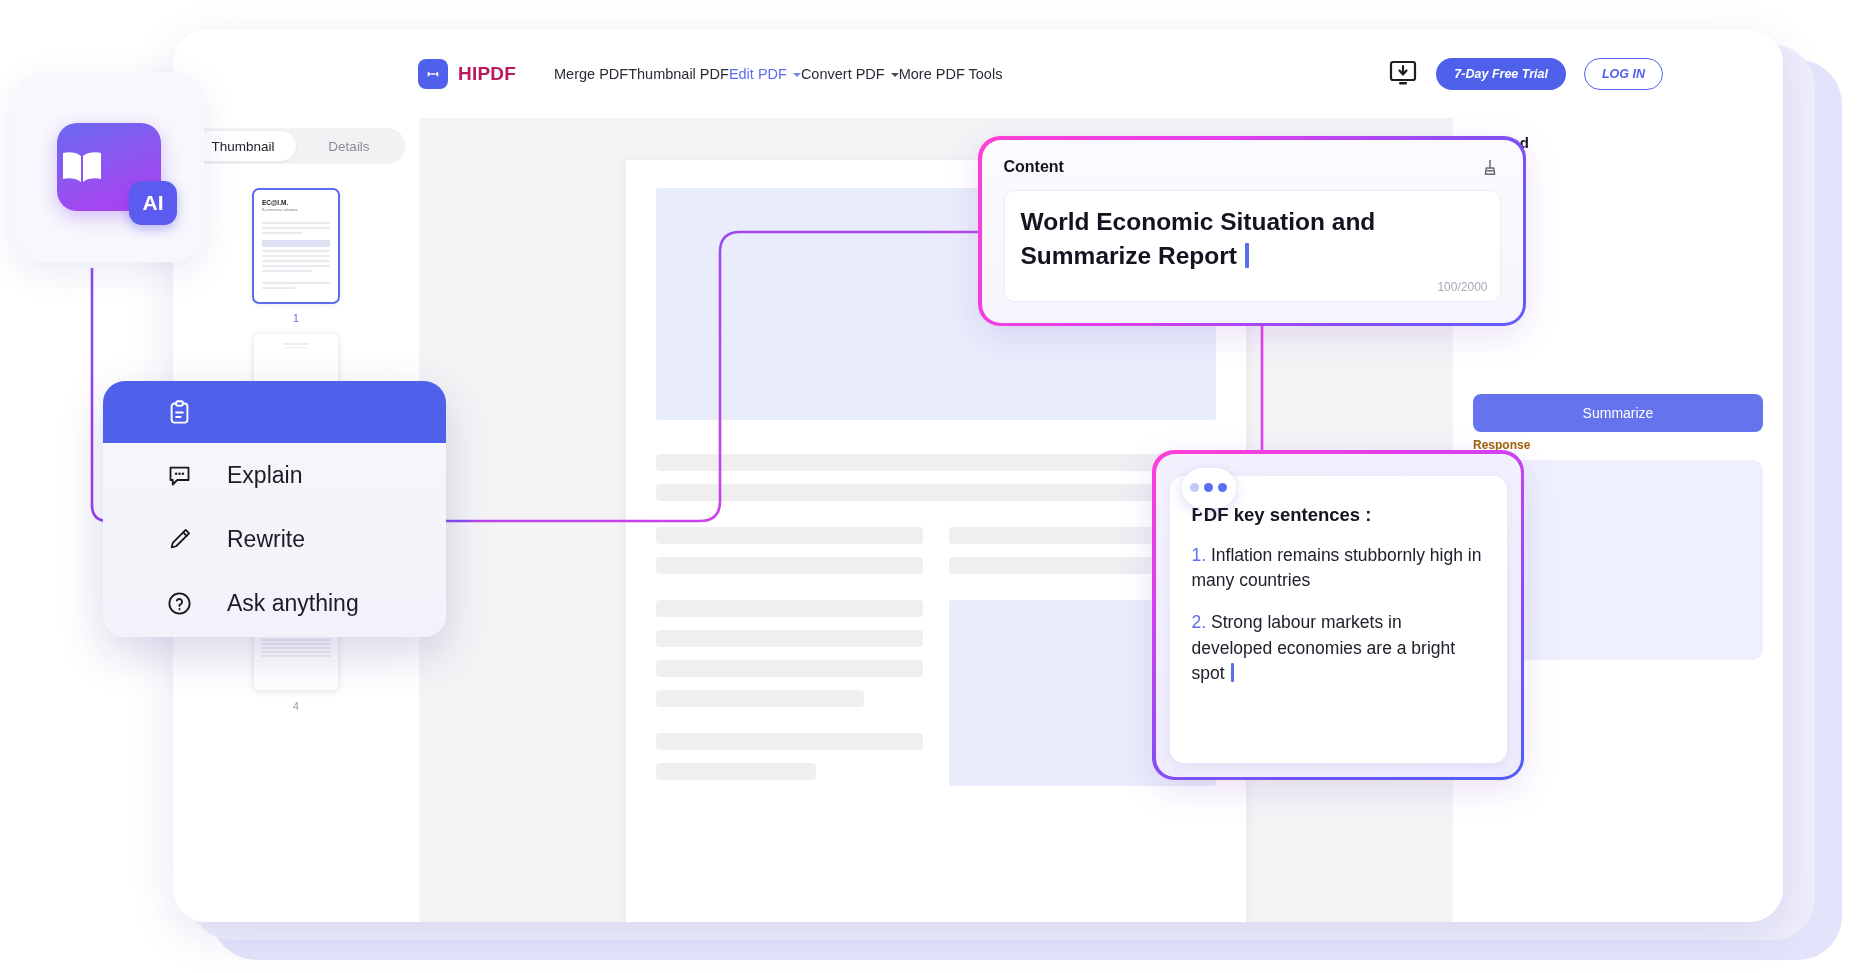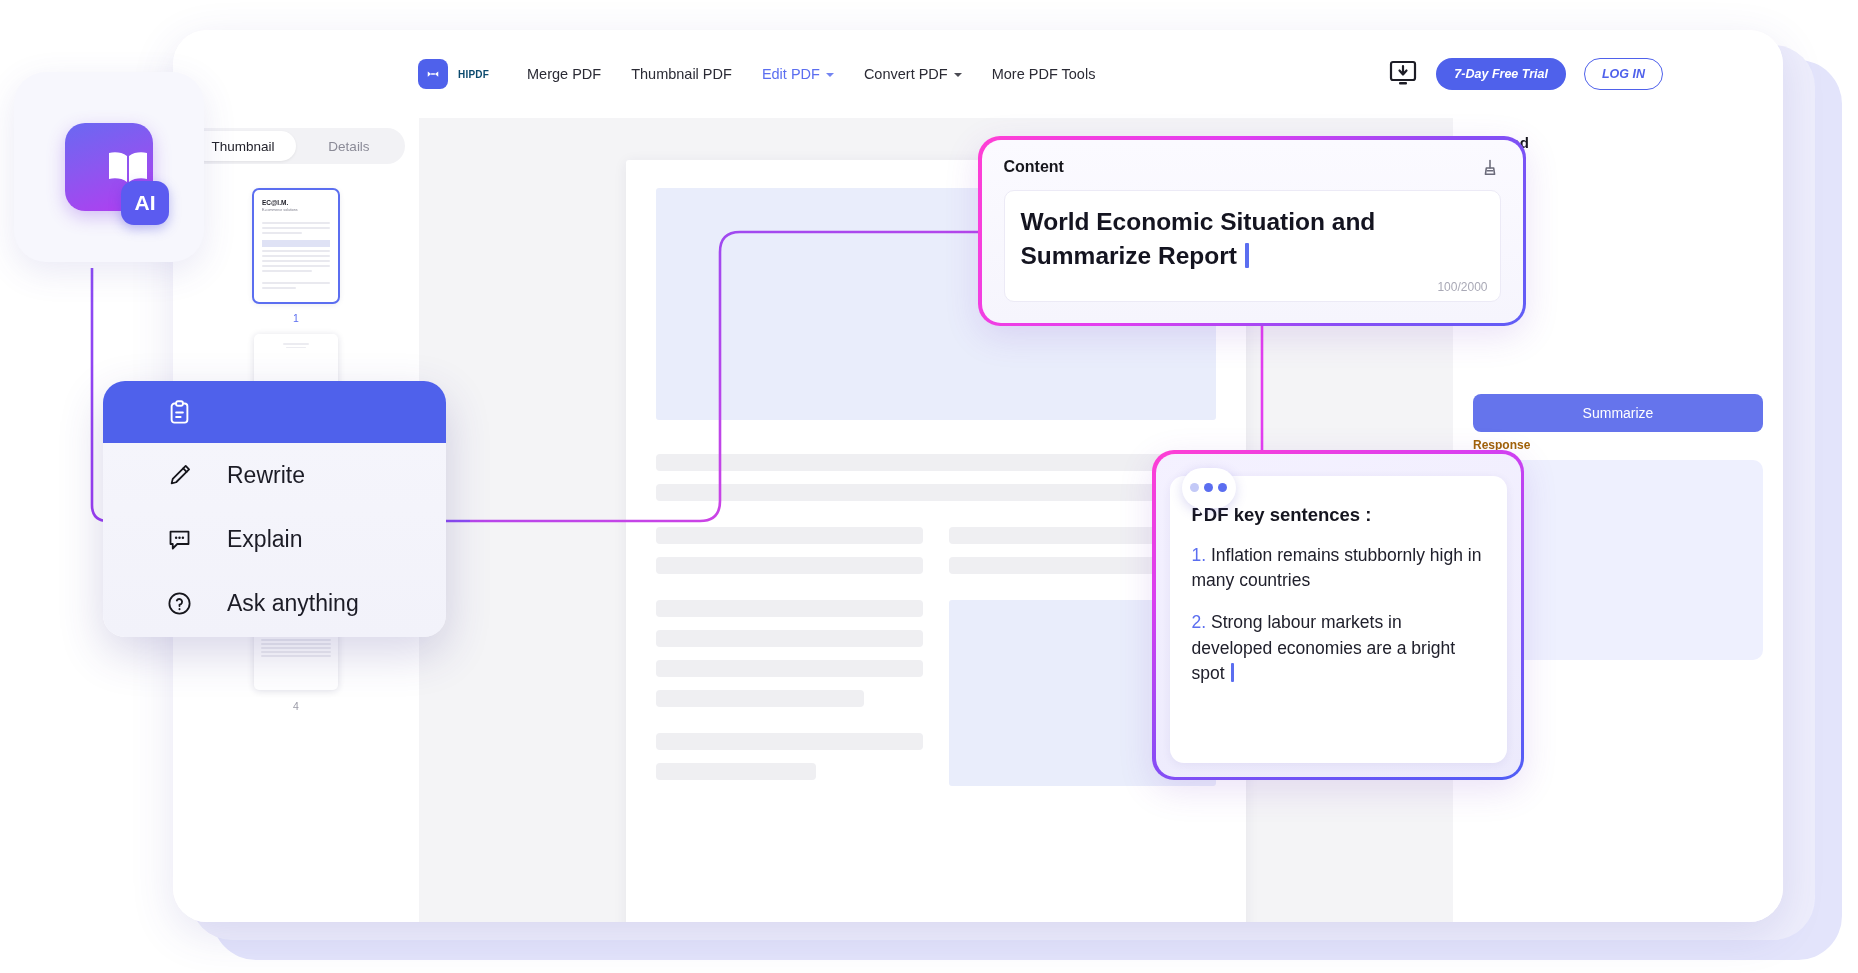--- a/index.html
+++ b/index.html
@@ -35,23 +35,23 @@
   
   .topbar {
     position: absolute; left: 0; top: 0; width: 100%; height: 88px;
     background: #ffffff; display: flex; align-items: center;
   }
   .brand { display: flex; align-items: center; gap: 10px; margin-left: 245px; }
   .brand-mark {
     width: 30px; height: 30px; border-radius: 8px; background: #4f61eb;
     display: flex; align-items: center; justify-content: center;
   }
-  .brand-name { font-size: 10px; font-weight: 700; color: #0c4a6e; letter-spacing: .2px; }
-
-  .navlinks { display: flex; align-items: center; gap: 30px; margin-left: 38px; }
+  .brand-name { font-size: 19px; font-weight: 700; color: #be185d; letter-spacing: .2px; }
+
+  .navlinks { display: flex; align-items: center; margin-left: 38px; }
   .navlink {
     font-size: 14.5px; color: #2b2b35; white-space: nowrap;
     display: flex; align-items: center; gap: 6px; cursor: pointer;
   }
   .navlink.active { color: #5b6ef0; }
   .caret {
     width: 0; height: 0; border-left: 4px solid transparent;
     border-right: 4px solid transparent; border-top: 4.5px solid currentColor;
     opacity: .85; margin-top: 2px;
   }
@@ -133,23 +133,23 @@
   svg.wires { position: absolute; left: 0; top: 0; width: 1858px; height: 973px; pointer-events: none; }
 
   
   .badge-card {
     left: 14px; top: 72px; width: 190px; height: 190px;
     background: #f7f7fd; border-radius: 32px;
     box-shadow: 0 10px 34px rgba(80,70,170,.12);
     display: flex; align-items: center; justify-content: center;
   }
   .book-tile {
-    width: 88px; height: 88px; border-radius: 20px; position: relative;
+    width: 104px; height: 88px; border-radius: 20px; position: relative;
     background: linear-gradient(160deg,#6a68f2 0%,#8b57f0 45%,#b43cf0 100%);
-    display: flex; align-items: center; justify-content: flex-end;
+    display: flex; align-items: center; justify-content: flex-start;
     box-shadow: 0 6px 18px rgba(130,60,230,.3);
   }
   .ai-chip {
     position: absolute; right: -16px; bottom: -14px; width: 48px; height: 44px;
     border-radius: 13px; background: #5b5bf0; color: #fff;
     font-size: 21px; font-weight: 700; display: flex; align-items: center; justify-content: center;
     box-shadow: 0 4px 12px rgba(70,70,220,.35);
   }
 
   
@@ -444,36 +444,36 @@
         <svg width="27" height="27" viewBox="0 0 24 24" fill="none" stroke="#fff" stroke-width="1.7" stroke-linecap="round" stroke-linejoin="round">
           <rect x="5" y="4" width="14" height="17" rx="2.5"></rect>
           <rect x="9" y="2" width="6" height="4" rx="1.6" fill="#4f61eb"></rect>
           <path d="M9 12 H15 M9 16 H13"></path>
         </svg>
       </span>
     </div>
     <div class="menu-item">
       <span class="menu-ico">
         <svg width="27" height="27" viewBox="0 0 24 24" fill="none" stroke="#16161c" stroke-width="1.6" stroke-linecap="round" stroke-linejoin="round">
-          <path d="M17.5 3.5 L20.5 6.5 L9 18 L5 19 L6 15 Z"></path>
-          <path d="M15.3 5.7 L18.3 8.7"></path>
-        </svg>
-      </span>
-      <span class="menu-label">Rewrite</span>
-    </div>
-    <div class="menu-item">
-      <span class="menu-ico">
-        <svg width="27" height="27" viewBox="0 0 24 24" fill="none" stroke="#16161c" stroke-width="1.6" stroke-linecap="round" stroke-linejoin="round">
           <path d="M4 5 H20 V16 H10 L6 20 V16 H4 Z"></path>
           <circle cx="9" cy="10.5" r="1.1" fill="#16161c" stroke="none"></circle>
           <circle cx="12" cy="10.5" r="1.1" fill="#16161c" stroke="none"></circle>
           <circle cx="15" cy="10.5" r="1.1" fill="#16161c" stroke="none"></circle>
         </svg>
       </span>
       <span class="menu-label">Explain</span>
+    </div>
+    <div class="menu-item">
+      <span class="menu-ico">
+        <svg width="27" height="27" viewBox="0 0 24 24" fill="none" stroke="#16161c" stroke-width="1.6" stroke-linecap="round" stroke-linejoin="round">
+          <path d="M17.5 3.5 L20.5 6.5 L9 18 L5 19 L6 15 Z"></path>
+          <path d="M15.3 5.7 L18.3 8.7"></path>
+        </svg>
+      </span>
+      <span class="menu-label">Rewrite</span>
     </div>
     <div class="menu-item">
       <span class="menu-ico">
         <svg width="27" height="27" viewBox="0 0 24 24" fill="none" stroke="#16161c" stroke-width="1.6" stroke-linecap="round" stroke-linejoin="round">
           <circle cx="12" cy="12" r="9"></circle>
           <path d="M9.6 9.3 A2.5 2.5 0 1 1 12 13 V14.2"></path>
           <circle cx="12" cy="17" r=".9" fill="#16161c" stroke="none"></circle>
         </svg>
       </span>
       <span class="menu-label">Ask anything</span>

